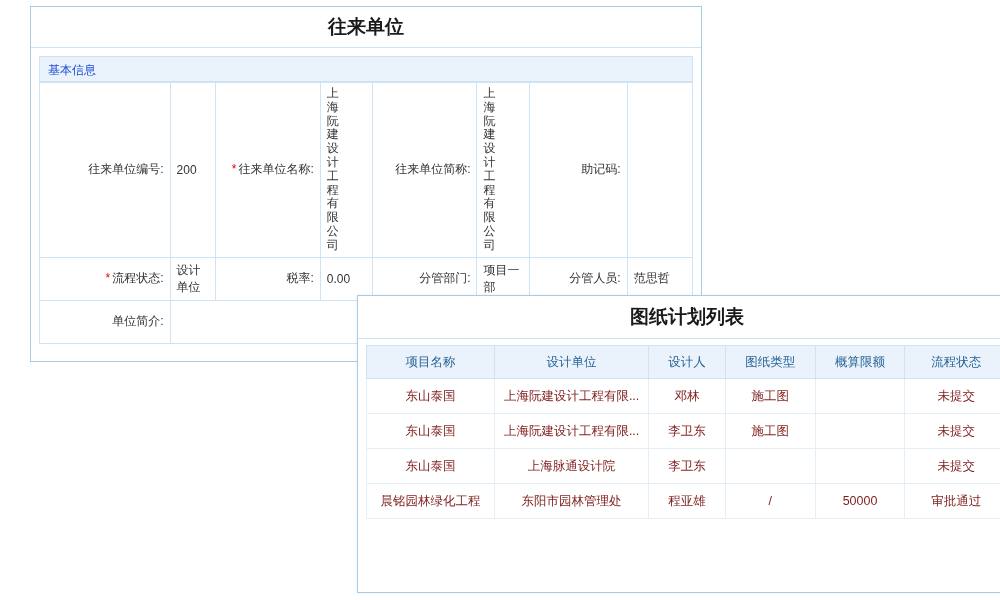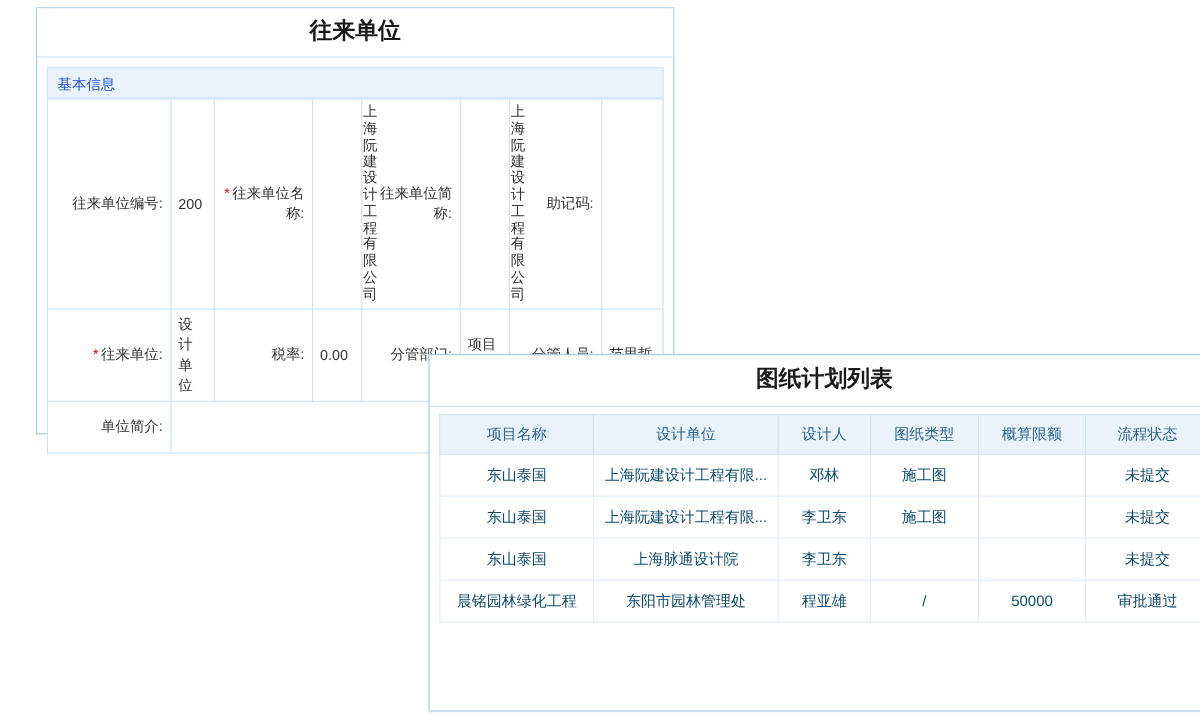--- a/index.html
+++ b/index.html
@@ -15,21 +15,21 @@
     position: relative;
     width: 1000px;
     height: 600px;
   }
 
   
   .panel-unit {
     position: absolute;
     left: 30px;
     top: 6px;
-    width: 532px;
+    width: 672px;
     height: 356px;
     background: #ffffff;
     border: 1px solid #a8cde8;
     box-sizing: border-box;
   }
   .panel-unit .panel-title {
     height: 40px;
     line-height: 40px;
     text-align: center;
     font-size: 19px;
@@ -78,21 +78,20 @@
     color: #e60000;
     margin-right: 2px;
   }
   .tall-row td { height: 96px; }
   .mid-row td { height: 34px; }
   .narrow-text {
     display: block;
     width: 1.2em;
     line-height: 1.15;
     word-break: break-all;
-    margin-left: 36px;
   }
 
   
   .panel-plan {
     position: absolute;
     left: 322px;
     top: 295px;
     width: 660px;
     height: 298px;
     background: #ffffff;
@@ -122,21 +121,21 @@
     border: 1px solid #cfe3f2;
     color: #2a6496;
     font-weight: normal;
     height: 30px;
     text-align: center;
   }
   table.grid td {
     border: 1px solid #e3eef7;
     height: 34px;
     text-align: center;
-    color: #0c4a6e;
+    color: #7f1d1d;
     background: #ffffff;
     overflow: hidden;
     white-space: nowrap;
     text-overflow: ellipsis;
     padding: 0 4px;
   }
   td.link { color: #2a6496; cursor: pointer; }
   td.plain { color: #333333; }
   .st-untitled { color: #2a6496; }
   .st-review { color: #e8891c; }
@@ -172,21 +171,21 @@
               <span class="narrow-text">上海阮建设计工程有限公司</span>
             </td>
         <td class="lbl">往来单位简称:</td>
         <td class="val">
               <span class="narrow-text">上海阮建设计工程有限公司</span>
             </td>
         <td class="lbl">助记码:</td>
         <td class="val"></td>
       </tr>
       <tr class="mid-row">
-        <td class="lbl"><span class="req">*</span><span>往来单位:</span></td>
+        <td class="lbl"><span class="req">*</span><span>流程状态:</span></td>
         <td class="val">设计单位</td>
         <td class="lbl">税率:</td>
         <td class="val">0.00</td>
         <td class="lbl">分管部门:</td>
         <td class="val">项目一部</td>
         <td class="lbl">分管人员:</td>
         <td class="val">范思哲</td>
       </tr>
       <tr class="mid-row">
         <td class="lbl">单位简介:</td>

